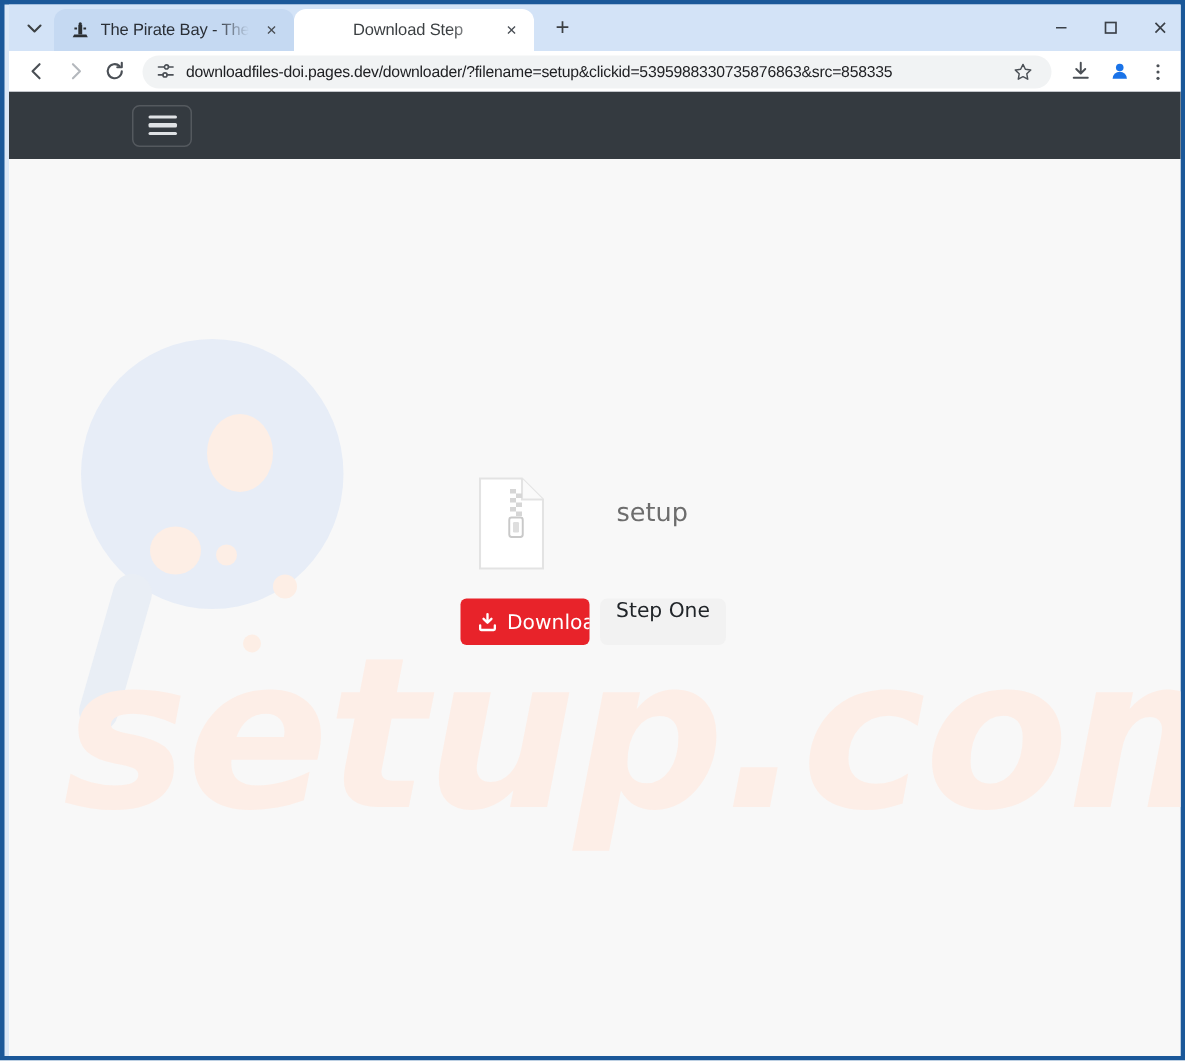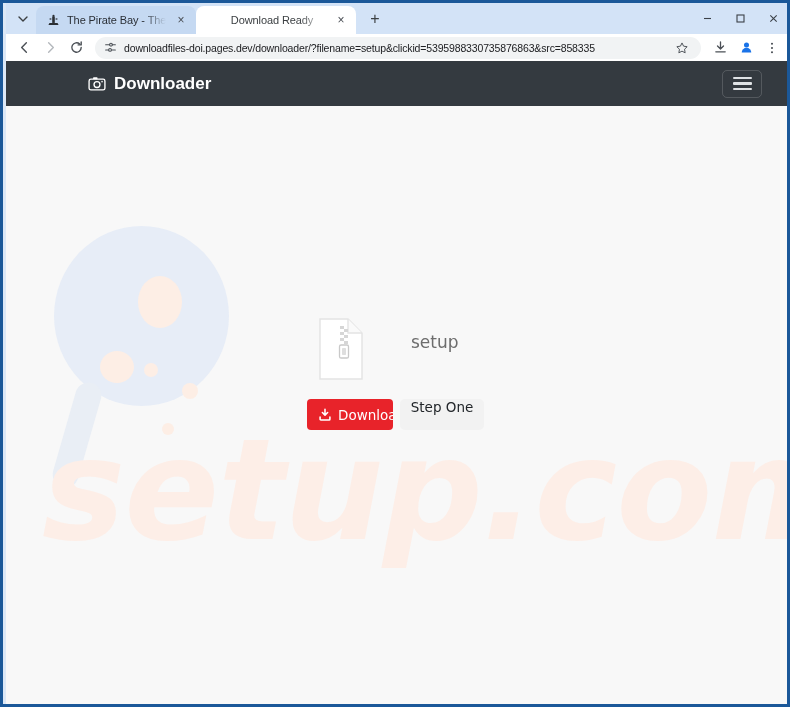--- a/index.html
+++ b/index.html
@@ -378,21 +378,21 @@
             <path d="M3.2 5.4h2.2v1.5H3.2z" fill="#2b2f33"></path>
             <path d="M10.6 5.4h2.2v1.5h-2.2z" fill="#2b2f33"></path>
             <circle cx="8" cy="2.3" r="1.3" fill="#2b2f33"></circle>
           </svg>
         </span>
         <span class="tab-title">The Pirate Bay - The galaxy's m</span>
         <span class="tab-close">×</span>
       </div>
 
       <div class="tab active" style="width:160px;">
-        <span class="tab-title" style="text-align:center;padding-left:12px;">Download Ready</span>
+        <span class="tab-title" style="text-align:center;padding-left:12px;">Download Step</span>
         <span class="tab-close">×</span>
       </div>
 
       <div class="new-tab-btn">+</div>
 
       <div class="window-controls">
         <div class="wc-btn">
           <svg width="11" height="11" viewBox="0 0 11 11" aria-hidden="true">
             <path d="M2 5.5h7" stroke="#3b4148" stroke-width="1.1"></path>
           </svg>
@@ -474,31 +474,20 @@
       <div class="wm-glass-handle"></div>
       <div class="wm-dot d1"></div>
       <div class="wm-dot d2"></div>
       <div class="wm-dot d3"></div>
       <div class="wm-dot d4"></div>
       <div class="wm-dot d5"></div>
       <div class="wm-risk">setup.com</div>
     </div>
 
     <div class="site-header">
-      <div class="brand">
-        <span style="display:flex;align-items:center;">
-          <svg width="18" height="18" viewBox="0 0 20 20" aria-hidden="true">
-            <rect x="1.2" y="4.6" width="17.6" height="12" rx="2" fill="none" stroke="#ffffff" stroke-width="1.5"></rect>
-            <circle cx="10" cy="10.6" r="3.3" fill="none" stroke="#ffffff" stroke-width="1.5"></circle>
-            <rect x="5.6" y="2.6" width="5" height="2.2" rx=".8" fill="#ffffff"></rect>
-            <circle cx="15.6" cy="7.4" r=".9" fill="#ffffff"></circle>
-          </svg>
-        </span>
-        <span>Downloader</span>
-      </div>
 
       <button class="navbar-toggler">
         <span class="toggler-bars">
           <span></span>
             <span></span>
             <span></span>
         </span>
       </button>
     </div>
 

